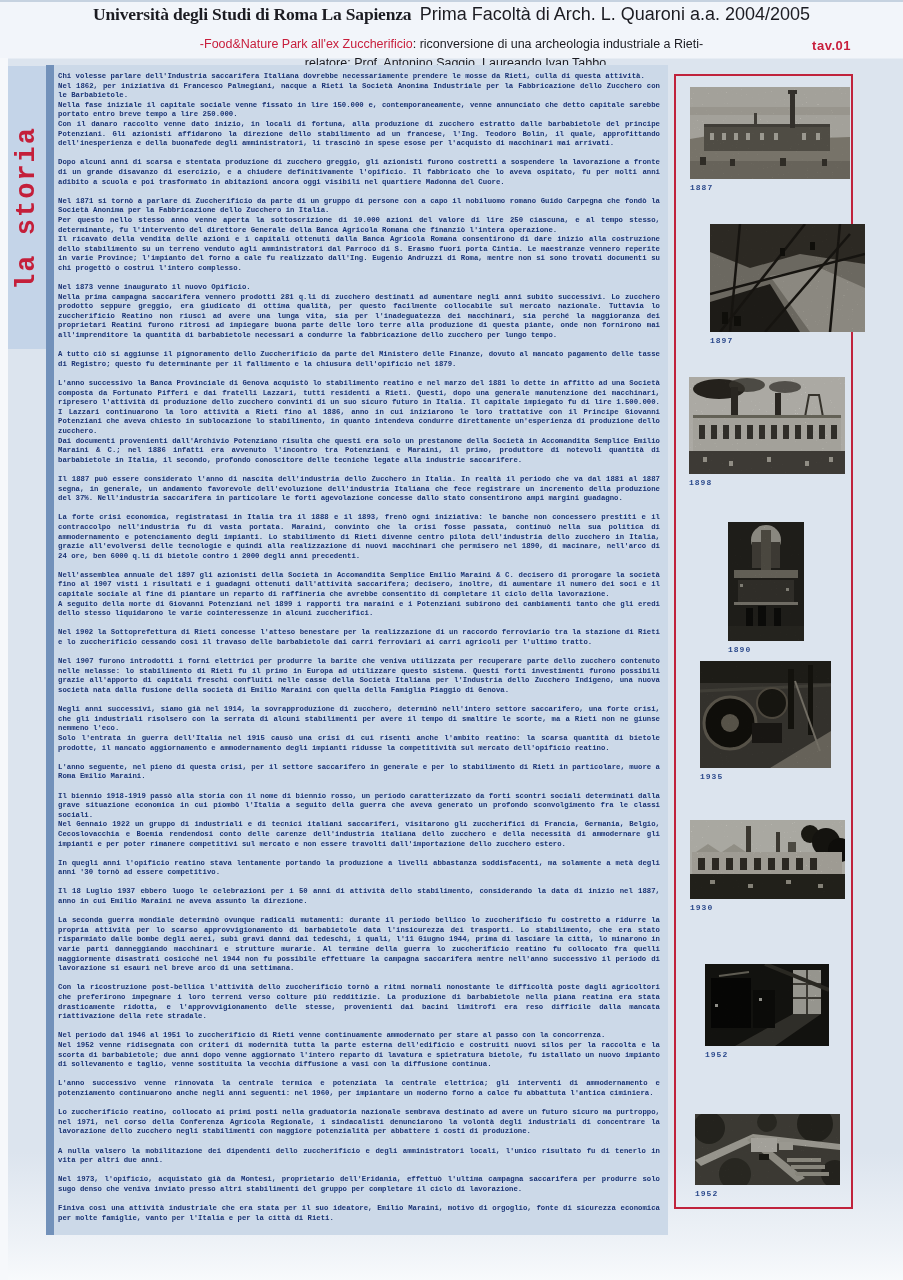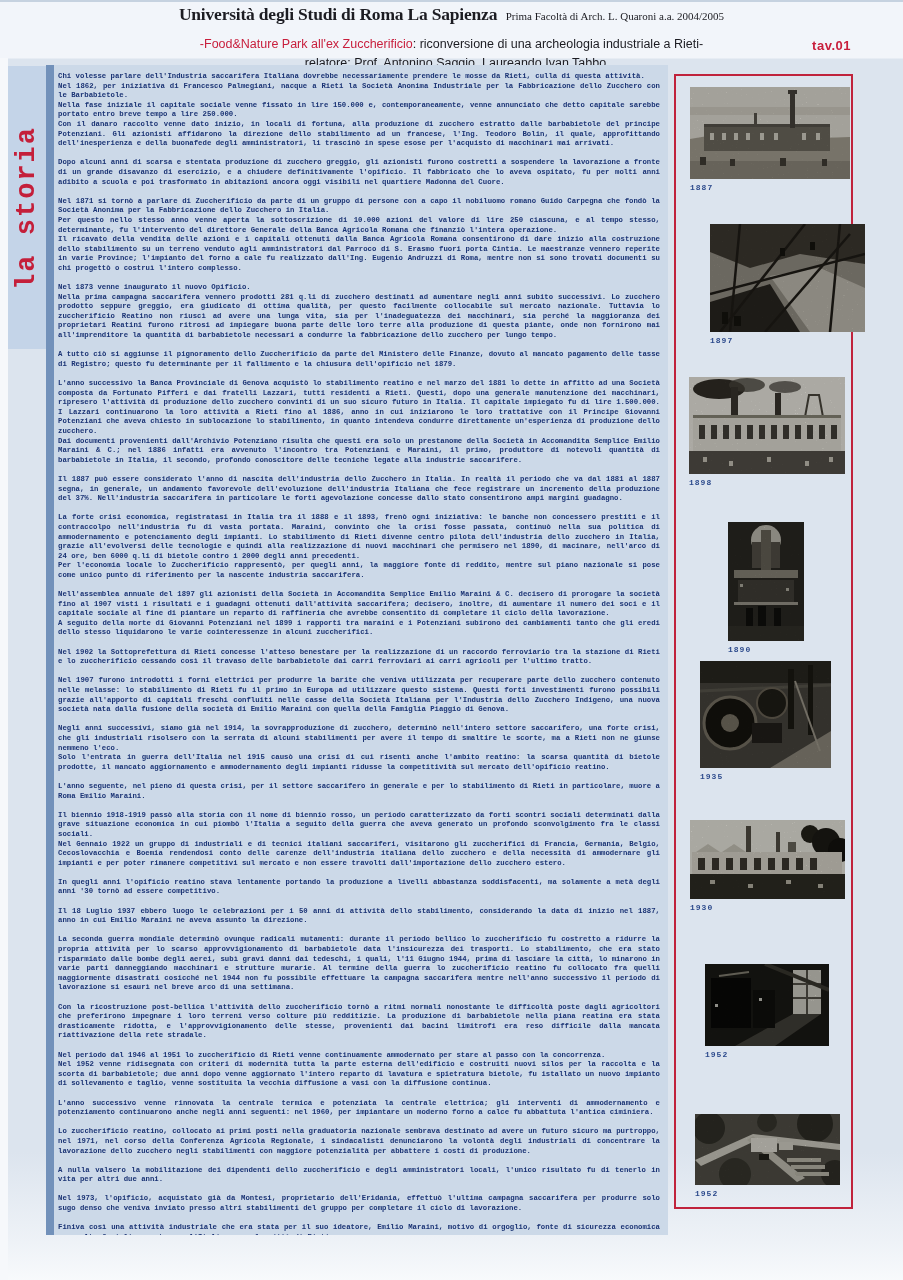--- a/index.html
+++ b/index.html
@@ -4,21 +4,21 @@
 <style>
   html,body{margin:0;padding:0;background:#eef1f6;}
   .page{position:relative;width:903px;height:1280px;margin:0 auto;overflow:hidden;
     font-family:"Liberation Sans",sans-serif;
     background:linear-gradient(180deg,#f2f5fa 0px,#f2f5fa 56px,#dce4ee 57px,#dce4ee 1150px,#eef2f7 1240px,#f8fafc 1280px);
     border-top:2px solid #c6d2e0;box-sizing:border-box;}
   
   .header{position:absolute;left:0;top:0;width:100%;height:56px;text-align:center;}
   .h-line1{position:absolute;top:3px;left:0;width:100%;line-height:18px;}
   .uni{font-size:17.5px;font-weight:bold;color:#1c1c22;letter-spacing:-0.2px;font-family:Liberation Serif, serif;}
-  .fac{font-size:11px;color:#1c1c22;margin-left:4px;font-family:Liberation Serif, serif;}
+  .fac{font-size:18px;color:#1c1c22;margin-left:4px;}
   .h-line2{position:absolute;top:21px;left:4px;width:100%;font-size:12.5px;color:#1c1c22;white-space:pre;margin-top:33px;}
   .h-line3{position:absolute;top:35px;left:0;width:100%;font-size:12.5px;color:#1c1c22;}
   .red{color:#c81e3c;}
   .tav{position:absolute;top:36px;right:52px;font-size:13px;font-weight:bold;letter-spacing:0.5px;}
   
   .left-strip{position:absolute;left:0;top:56px;width:8px;height:1224px;background:#f6f8fb;}
   
   .section-label{position:absolute;left:8px;top:64px;width:38px;height:283px;background:#c4d4e8;
     display:flex;align-items:center;justify-content:center;}
   .section-label span{writing-mode:vertical-rl;transform:rotate(180deg);
@@ -86,21 +86,20 @@
         <p>Nella prima campagna saccarifera vennero prodotti 281 q.li di zucchero destinati ad aumentare negli anni subito successivi. Lo zucchero prodotto seppure greggio, era giudicato di ottima qualità, per questo facilmente collocabile sul mercato nazionale. Tuttavia lo zuccherificio Reatino non riuscì ad avere una lunga vita, sia per l'inadeguatezza dei macchinari, sia perché la maggioranza dei proprietari Reatini furono ritrosi ad impiegare buona parte delle loro terre alla produzione di questa piante, onde non fornirono mai all'imprenditore la quantità di barbabietole necessari a condurre  la fabbricazione dello zucchero per lungo tempo.</p>
         <p></p>
         <p>A tutto ciò si aggiunse il pignoramento dello Zuccherificio da parte del Ministero delle Finanze, dovuto al mancato pagamento delle tasse di Registro; questo fu determinante per il fallimento e la chiusura dell'opificio nel 1879.</p>
         <p></p>
         <p>L'anno successivo la Banca Provinciale di Genova acquistò lo stabilimento reatino e nel marzo del 1881 lo dette in affitto ad una Società composta da Fortunato Pifferi e dai fratelli Lazzari, tutti residenti a Rieti. Questi, dopo una generale manutenzione dei macchinari, ripresero l'attività di produzione dello zucchero convinti di un suo sicuro futuro in Italia. Il capitale impiegato fu di lire 1.500.000. I Lazzari continuarono la loro attività a Rieti fino al 1886, anno in cui iniziarono le loro trattative con il Principe Giovanni Potenziani che aveva chiesto in sublocazione lo stabilimento, in quanto intendeva condurre direttamente un'esperienza di produzione dello zucchero.</p>
         <p>Dai documenti provenienti dall'Archivio Potenziano risulta che questi era solo un prestanome della Società in Accomandita Semplice Emilio Maraini &amp; C.; nel 1886 infatti era avvenuto l'incontro tra Potenziani e Maraini, il primo, produttore di notevoli quantità di barbabietole in Italia, il secondo, profondo conoscitore delle tecniche legate alla industrie saccarifere.</p>
         <p></p>
         <p>Il 1887 può essere considerato l'anno di nascita dell'industria dello Zucchero in Italia. In realtà il periodo che va dal 1881 al 1887 segna, in generale, un andamento favorevole dell'evoluzione dell'industria Italiana che fece registrare un incremento della produzione del 37%. Nell'industria saccarifera in particolare le forti agevolazione concesse dallo stato consentirono ampi margini guadagno.</p>
         <p></p>
         <p>La forte crisi economica, registratasi in Italia tra il 1888 e il 1893, frenò ogni iniziativa: le banche non concessero prestiti e il contraccolpo nell'industria fu di vasta portata.  Maraini, convinto che la crisi fosse passata, continuò nella sua politica di ammodernamento e potenciamento degli impianti. Lo stabilimento di Rieti divenne centro pilota dell'industria dello zucchero in Italia, grazie all'evolversi delle tecnologie e quindi alla realizzazione di nuovi macchinari che permisero nel 1890, di macinare, nell'arco di 24 ore, ben 6000 q.li di bietole contro i 2000 degli anni precedenti.</p>
-        <p>Per l'economia locale lo Zuccherificio rappresentò, per quegli anni, la maggiore fonte di reddito, mentre sul piano nazionale si pose come unico punto di riferimento per la nascente industria saccarifera.</p>
         <p></p>
         <p>Nell'assemblea annuale del 1897 gli azionisti della Società in Accomandita Semplice Emilio Maraini &amp; C. decisero di prorogare la società fino al 1907 visti i risultati e i guadagni ottenuti dall'attività saccarifera; decisero, inoltre, di aumentare il numero dei soci e il capitale sociale al fine di piantare un reparto di raffineria che avrebbe consentito di completare il ciclo della lavorazione.</p>
         <p>A seguito della morte di Giovanni Potenziani nel 1899 i rapporti tra maraini e i Potenziani subirono dei cambiamenti tanto che gli eredi dello stesso liquidarono le varie cointeressenze in alcuni zuccherifici.</p>
         <p></p>
         <p>Nel 1902 la Sottoprefettura di Rieti concesse l'atteso benestare per la realizzazione di un raccordo ferroviario tra la stazione di Rieti e lo zuccherificio cessando così il travaso delle barbabietole dai carri ferroviari ai carri agricoli per l'ultimo tratto.</p>
         <p></p>
         <p>Nel 1907 furono introdotti i forni elettrici per produrre la barite che veniva utilizzata per recuperare parte dello zucchero contenuto nelle melasse: lo stabilimento di Rieti fu il primo in Europa ad utilizzare questo sistema. Questi forti investimenti furono possibili grazie all'apporto di capitali freschi confluiti nelle casse della Società Italiana per l'Industria dello Zucchero Indigeno, una nuova società nata dalla fusione della società di Emilio Maraini con quella della Famiglia Piaggio di Genova.</p>
         <p></p>
         <p>Negli anni successivi, siamo già nel 1914, la sovrapproduzione di zucchero, determinò nell'intero settore saccarifero, una forte crisi, che gli industriali risolsero con la serrata di alcuni stabilimenti per avere il tempo di smaltire le scorte, ma a Rieti non ne giunse nemmeno l'eco.</p>
         <p>Solo l'entrata in guerra dell'Italia nel 1915 causò una crisi di cui risentì anche l'ambito reatino: la scarsa quantità di bietole prodotte, il mancato aggiornamento e ammodernamento degli impianti ridusse la competitività sul mercato dell'opificio reatino.</p>

